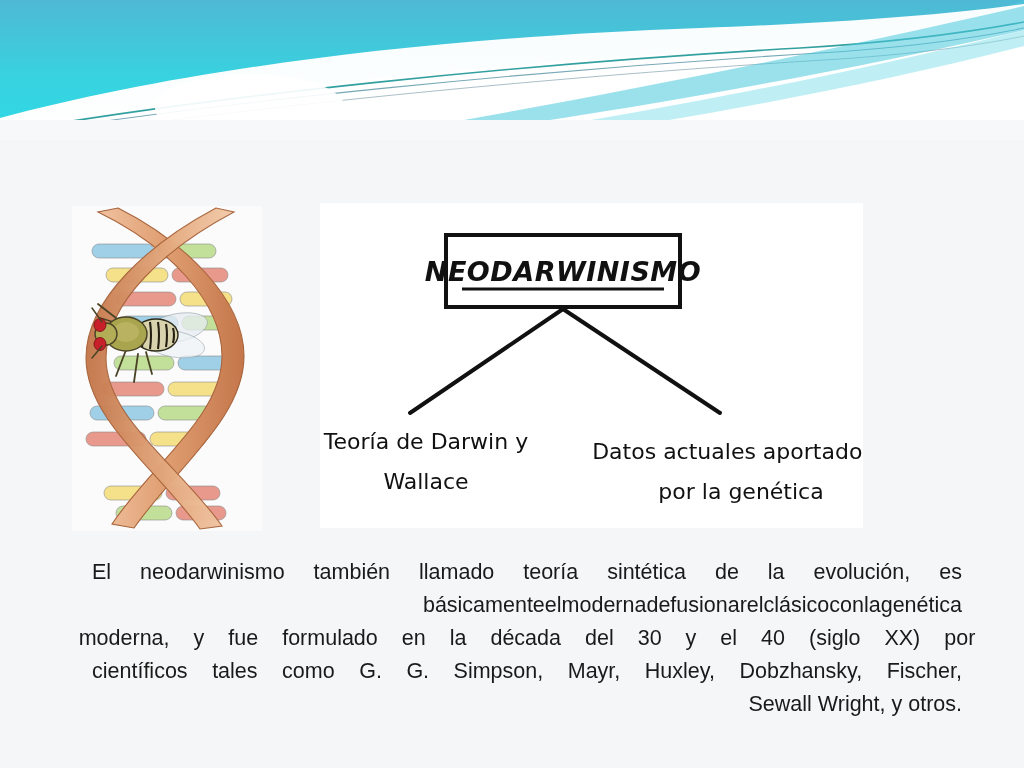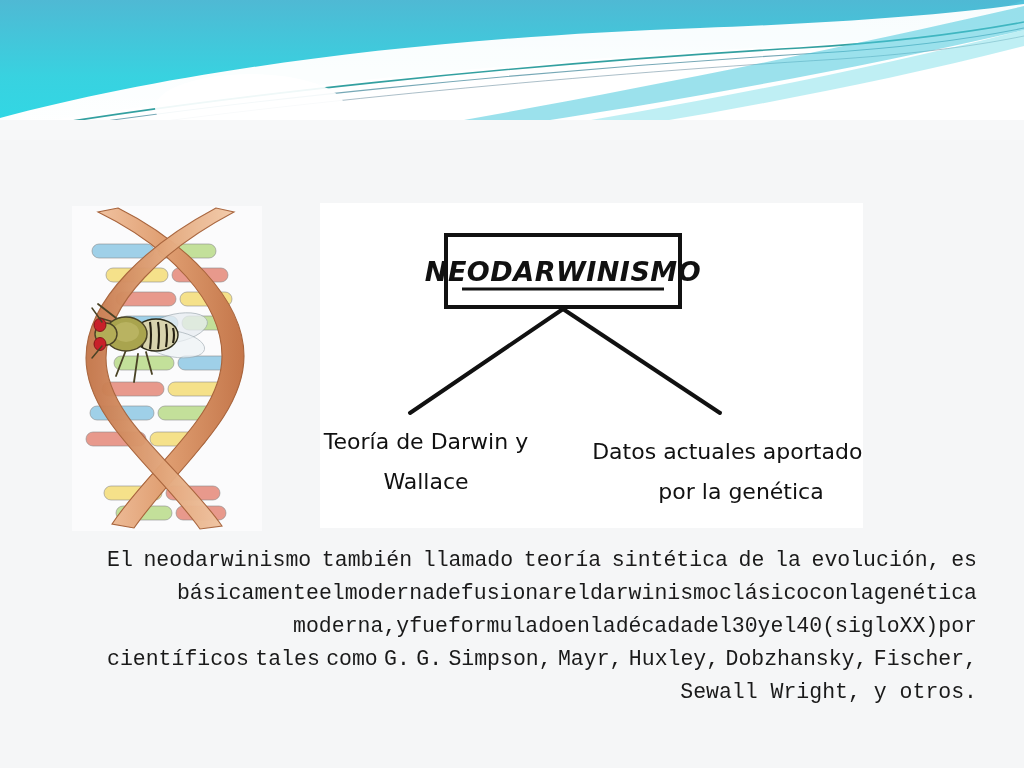--- a/index.html
+++ b/index.html
@@ -86,29 +86,28 @@
   .diagram-panel .branch-label {
     font-family: "DejaVu Sans", sans-serif;
     font-size: 22px;
     fill: #111111;
   }
 
   
   .body-paragraph {
     position: absolute;
     left: 92px;
-    top: 544px;
+    top: 556px;
     width: 870px;
-    font-family: Liberation Mono, monospace;
+    font-family: Liberation Sans, sans-serif;
     font-size: 21.5px;
     line-height: 33px;
     color: #1a1a1a;
     text-align: justify;
     text-justify: inter-word;
-    margin-left: 15px;
   }
   .body-paragraph .last-line {
     text-align: right;
   }
 </style>
 </head>
 <body>
 
 <div id="slide">
 
@@ -277,19 +276,19 @@
       <text x="106" y="246" text-anchor="middle" class="branch-label">Teoría de Darwin y</text>
       <text x="106" y="286" text-anchor="middle" class="branch-label">Wallace</text>
 
       <text x="413" y="256" text-anchor="middle" class="branch-label">Datos actuales aportados</text>
       <text x="421" y="296" text-anchor="middle" class="branch-label">por la genética</text>
     </svg>
   </div>
 
   <div class="body-paragraph">
     <div style="display: flex; justify-content: space-between; white-space: pre;"><span>El</span><span>neodarwinismo</span><span>también</span><span>llamado</span><span>teoría</span><span>sintética</span><span>de</span><span>la</span><span>evolución,</span><span>es</span></div>
-    <div style="display: flex; justify-content: flex-end; white-space: pre;"><span>básicamente</span><span>el</span><span>moderna</span><span>de</span><span>fusionar</span><span>el</span><span>darwinismo</span><span>clásico</span><span>con</span><span>la</span><span>genética</span></div>
-    <div style="display: flex; justify-content: flex-end; white-space: pre;"><span>moderna,</span><span>y</span><span>fue</span><span>formulado</span><span>en</span><span>la</span><span>década</span><span>del</span><span>30</span><span>y</span><span>el</span><span>40</span><span>(siglo</span><span>XX)</span><span>por</span></div>
+    <div style="display: flex; justify-content: flex-end; white-space: pre;"><span>básicamente</span><span>el</span><span>moderna</span><span>de</span><span>fusionar</span><span>el</span><span>clásico</span><span>con</span><span>la</span><span>genética</span></div>
+    <div style="display: flex; justify-content: center; white-space: pre; gap: 24px;"><span>moderna,</span><span>y</span><span>fue</span><span>formulado</span><span>en</span><span>la</span><span>década</span><span>del</span><span>30</span><span>y</span><span>el</span><span>40</span><span>(siglo</span><span>XX)</span><span>por</span></div>
     <div style="display: flex; justify-content: space-between; white-space: pre; align-items: center;"><span>científicos</span><span>tales</span><span>como</span><span>G.</span><span>G.</span><span>Simpson,</span><span>Mayr,</span><span>Huxley,</span><span>Dobzhansky,</span><span>Fischer,</span></div>
     <div class="last-line">Sewall Wright, y otros.</div>
   </div>
 
 </div>
 
 </body></html>

